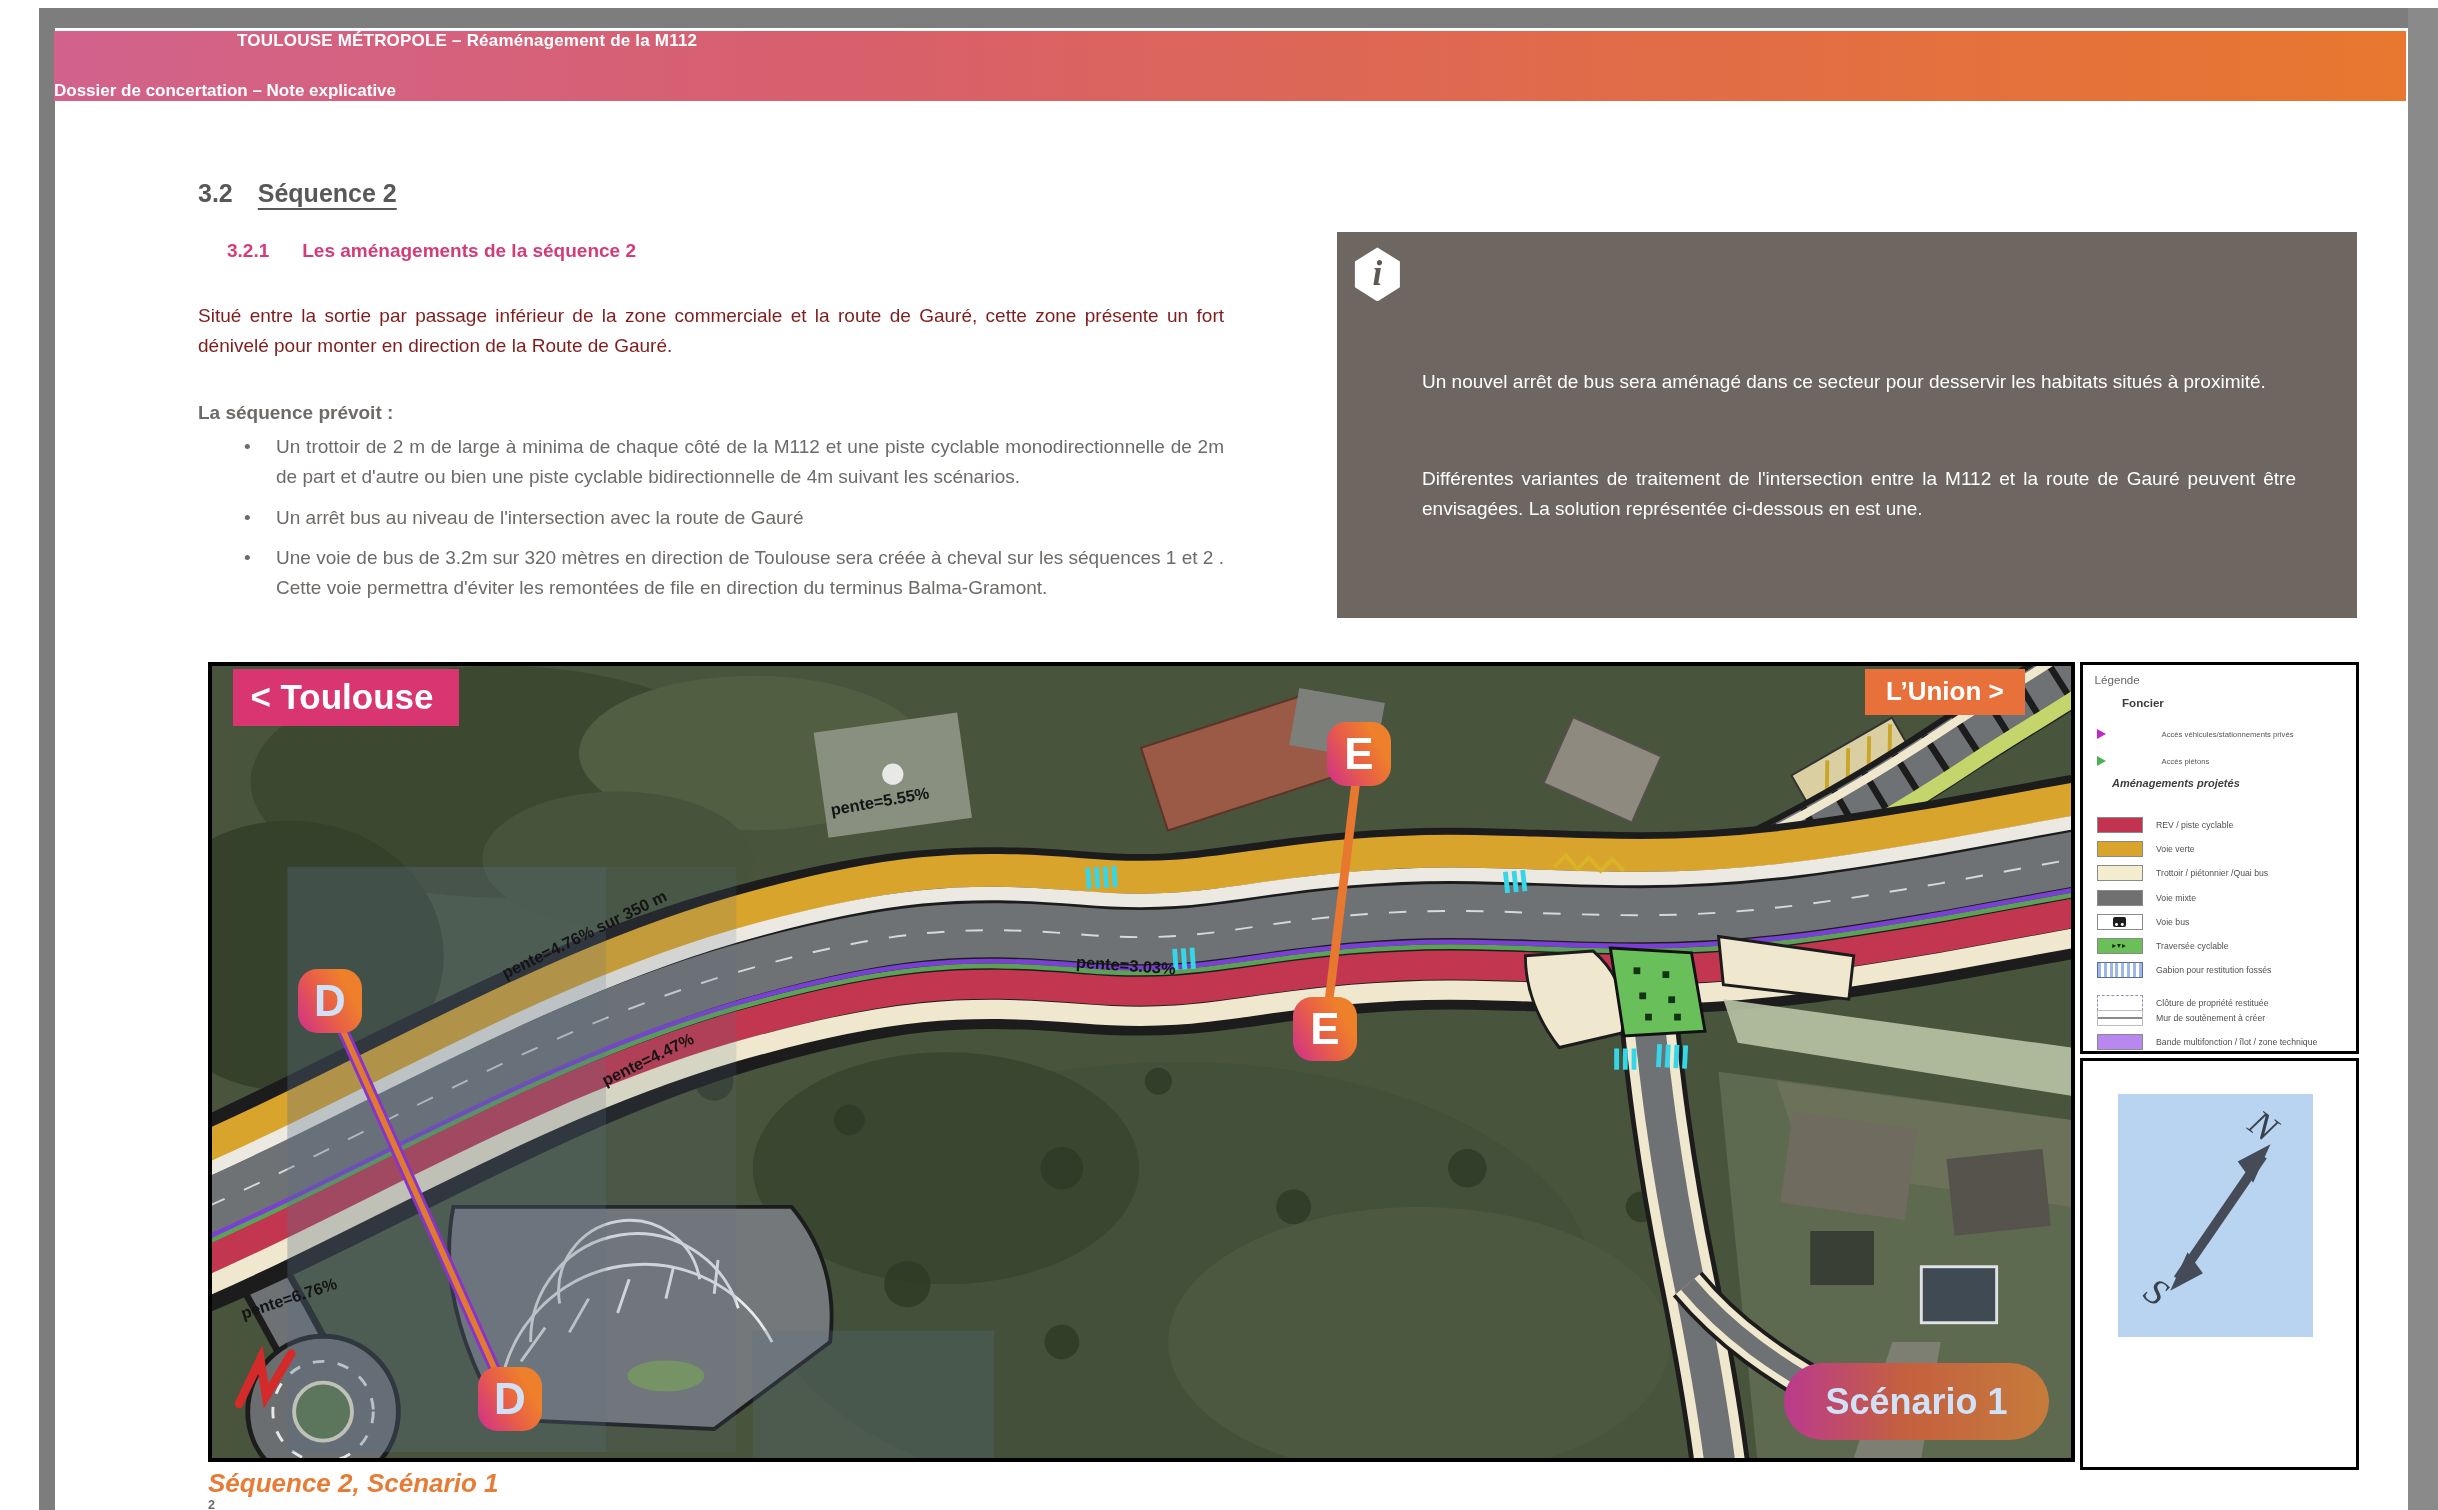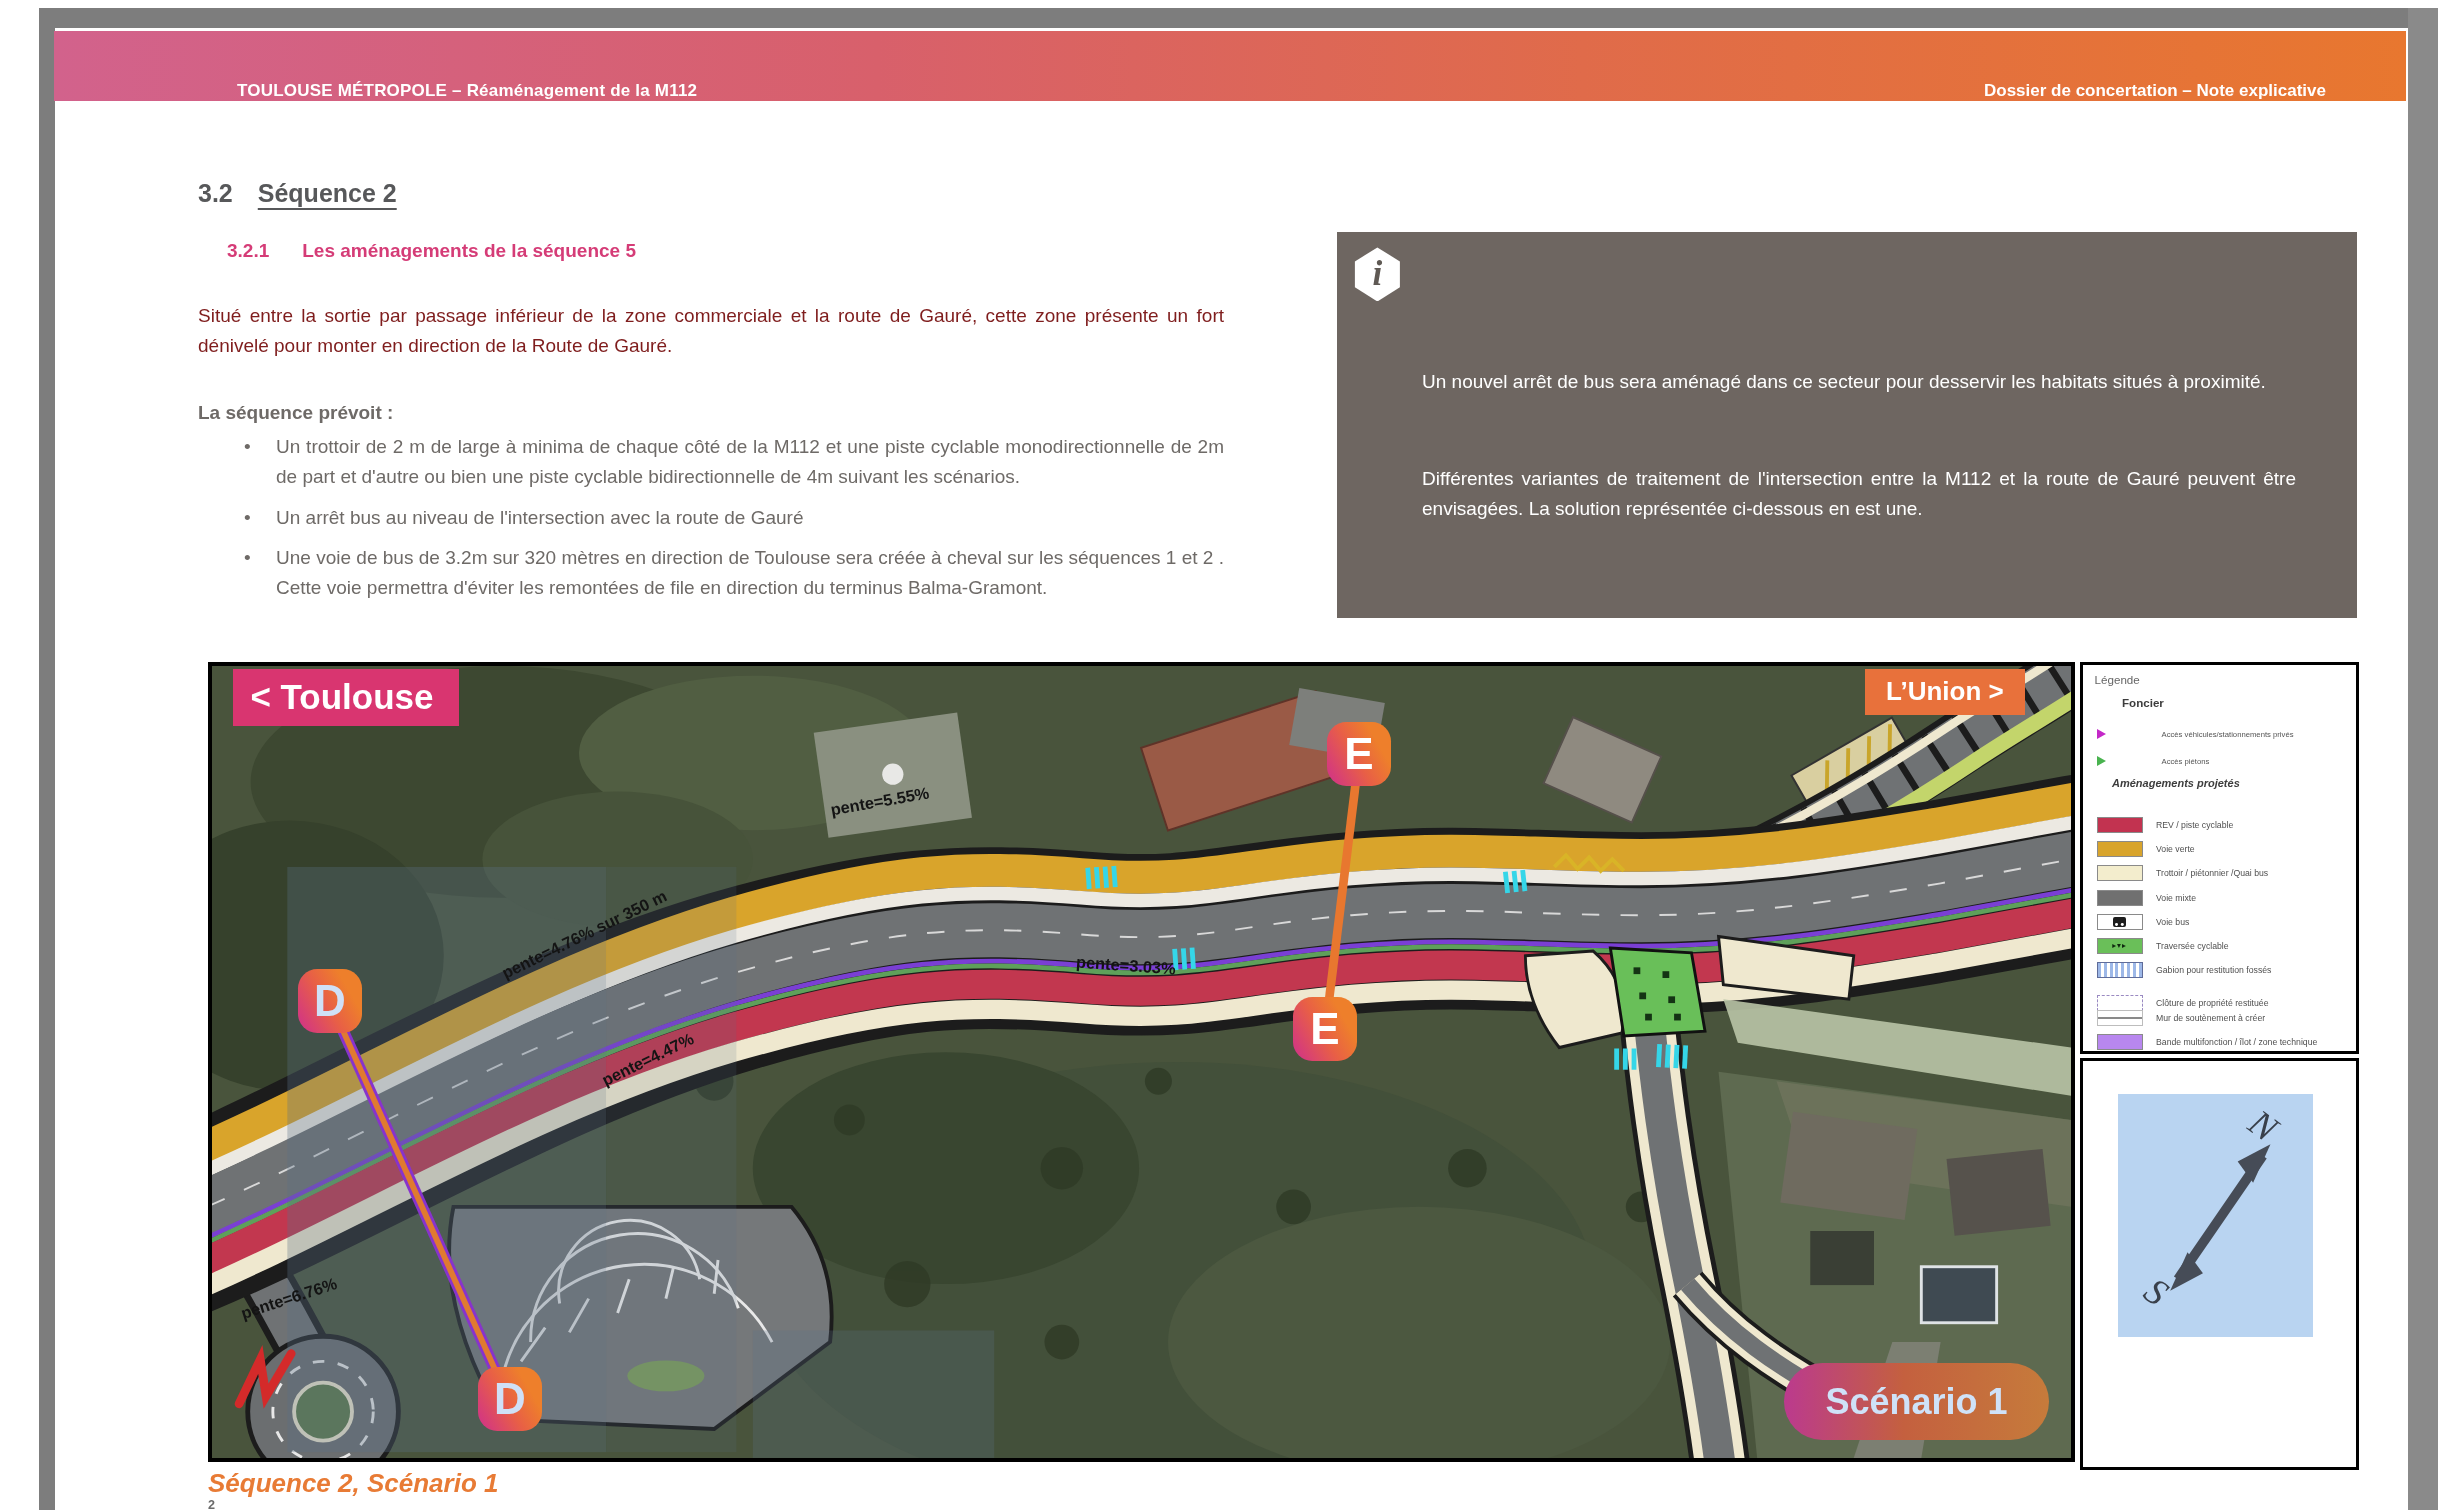--- a/index.html
+++ b/index.html
@@ -6,22 +6,22 @@
   body{width:2439px;height:1510px;position:relative;background:#ffffff;
        font-family:"Liberation Sans",sans-serif;overflow:hidden;color:#6b6764;}
   .abs{position:absolute;}
   
   .chrome-top{left:39px;top:7.7px;width:2400px;height:20px;background:#7d7d7d;}
   .chrome-left{left:39px;top:7.7px;width:16.4px;height:1502px;background:#7d7d7d;}
   .chrome-right{left:2408px;top:7.7px;width:31px;height:1502px;background:#8a8a8a;}
   
   .band{left:54px;top:31px;width:2352px;height:70px;
         background:linear-gradient(90deg,#d2628c 0%,#d8606b 35%,#e06b4a 65%,#e8772f 100%);
-        display:flex;align-items:flex-end;justify-content:space-between;
-        color:#fff;font-weight:bold;font-size:17px;}
+        display:flex;align-items:flex-start;justify-content:space-between;
+        color:#fff;font-weight:bold;font-size:17px;flex-direction:column;}
   .band .lft{padding-left:183px;letter-spacing:0.2px;}
   .band .rgt{padding-right:80px;}
   
   .h32{left:198px;top:179px;font-size:25px;font-weight:bold;color:#57585a;}
   .h32 .num{margin-right:25px;}
   .h32 .ttl{text-decoration:underline;text-underline-offset:5.8px;text-decoration-thickness:1.9px;}
   .h321{left:227px;top:240px;font-size:19px;font-weight:bold;color:#d53c77;}
   .h321 .num{margin-right:33px;}
   .para{left:198px;width:1026px;font-size:19px;line-height:30px;text-align:justify;color:#7f1d1d;}
   .bold-line{font-weight:bold;color:#6e6a67;}
@@ -98,21 +98,21 @@
 
 <div class="abs band">
   <div class="lft">TOULOUSE MÉTROPOLE – Réaménagement  de la M112</div>
   <div class="rgt">Dossier de concertation – Note explicative</div>
 </div>
 
 <div class="abs h32">
   <span class="num">3.2</span><span class="ttl">Séquence 2</span>
 </div>
 <div class="abs h321">
-  <span class="num">3.2.1</span><span>Les aménagements de la séquence 5</span>
+  <span class="num">3.2.1</span><span>Les aménagements de la séquence 2</span>
 </div>
 
 <div class="abs para" style="top:301px;">Situé entre la sortie par passage inférieur de la zone commerciale et la route de Gauré, cette zone présente un fort dénivelé pour monter en direction de la Route de Gauré.</div>
 <div class="abs para bold-line" style="top:398px;">La séquence prévoit :</div>
 <div class="abs bullets">
   <div class="bullet-row">
     <span class="dot">•</span>
     <span class="txt">Un trottoir de 2 m de large à minima de chaque côté de la M112 et une piste cyclable monodirectionnelle de 2m de part et d'autre ou bien une piste cyclable bidirectionnelle de 4m suivant les scénarios.</span>
   </div>
   <div class="bullet-row">

